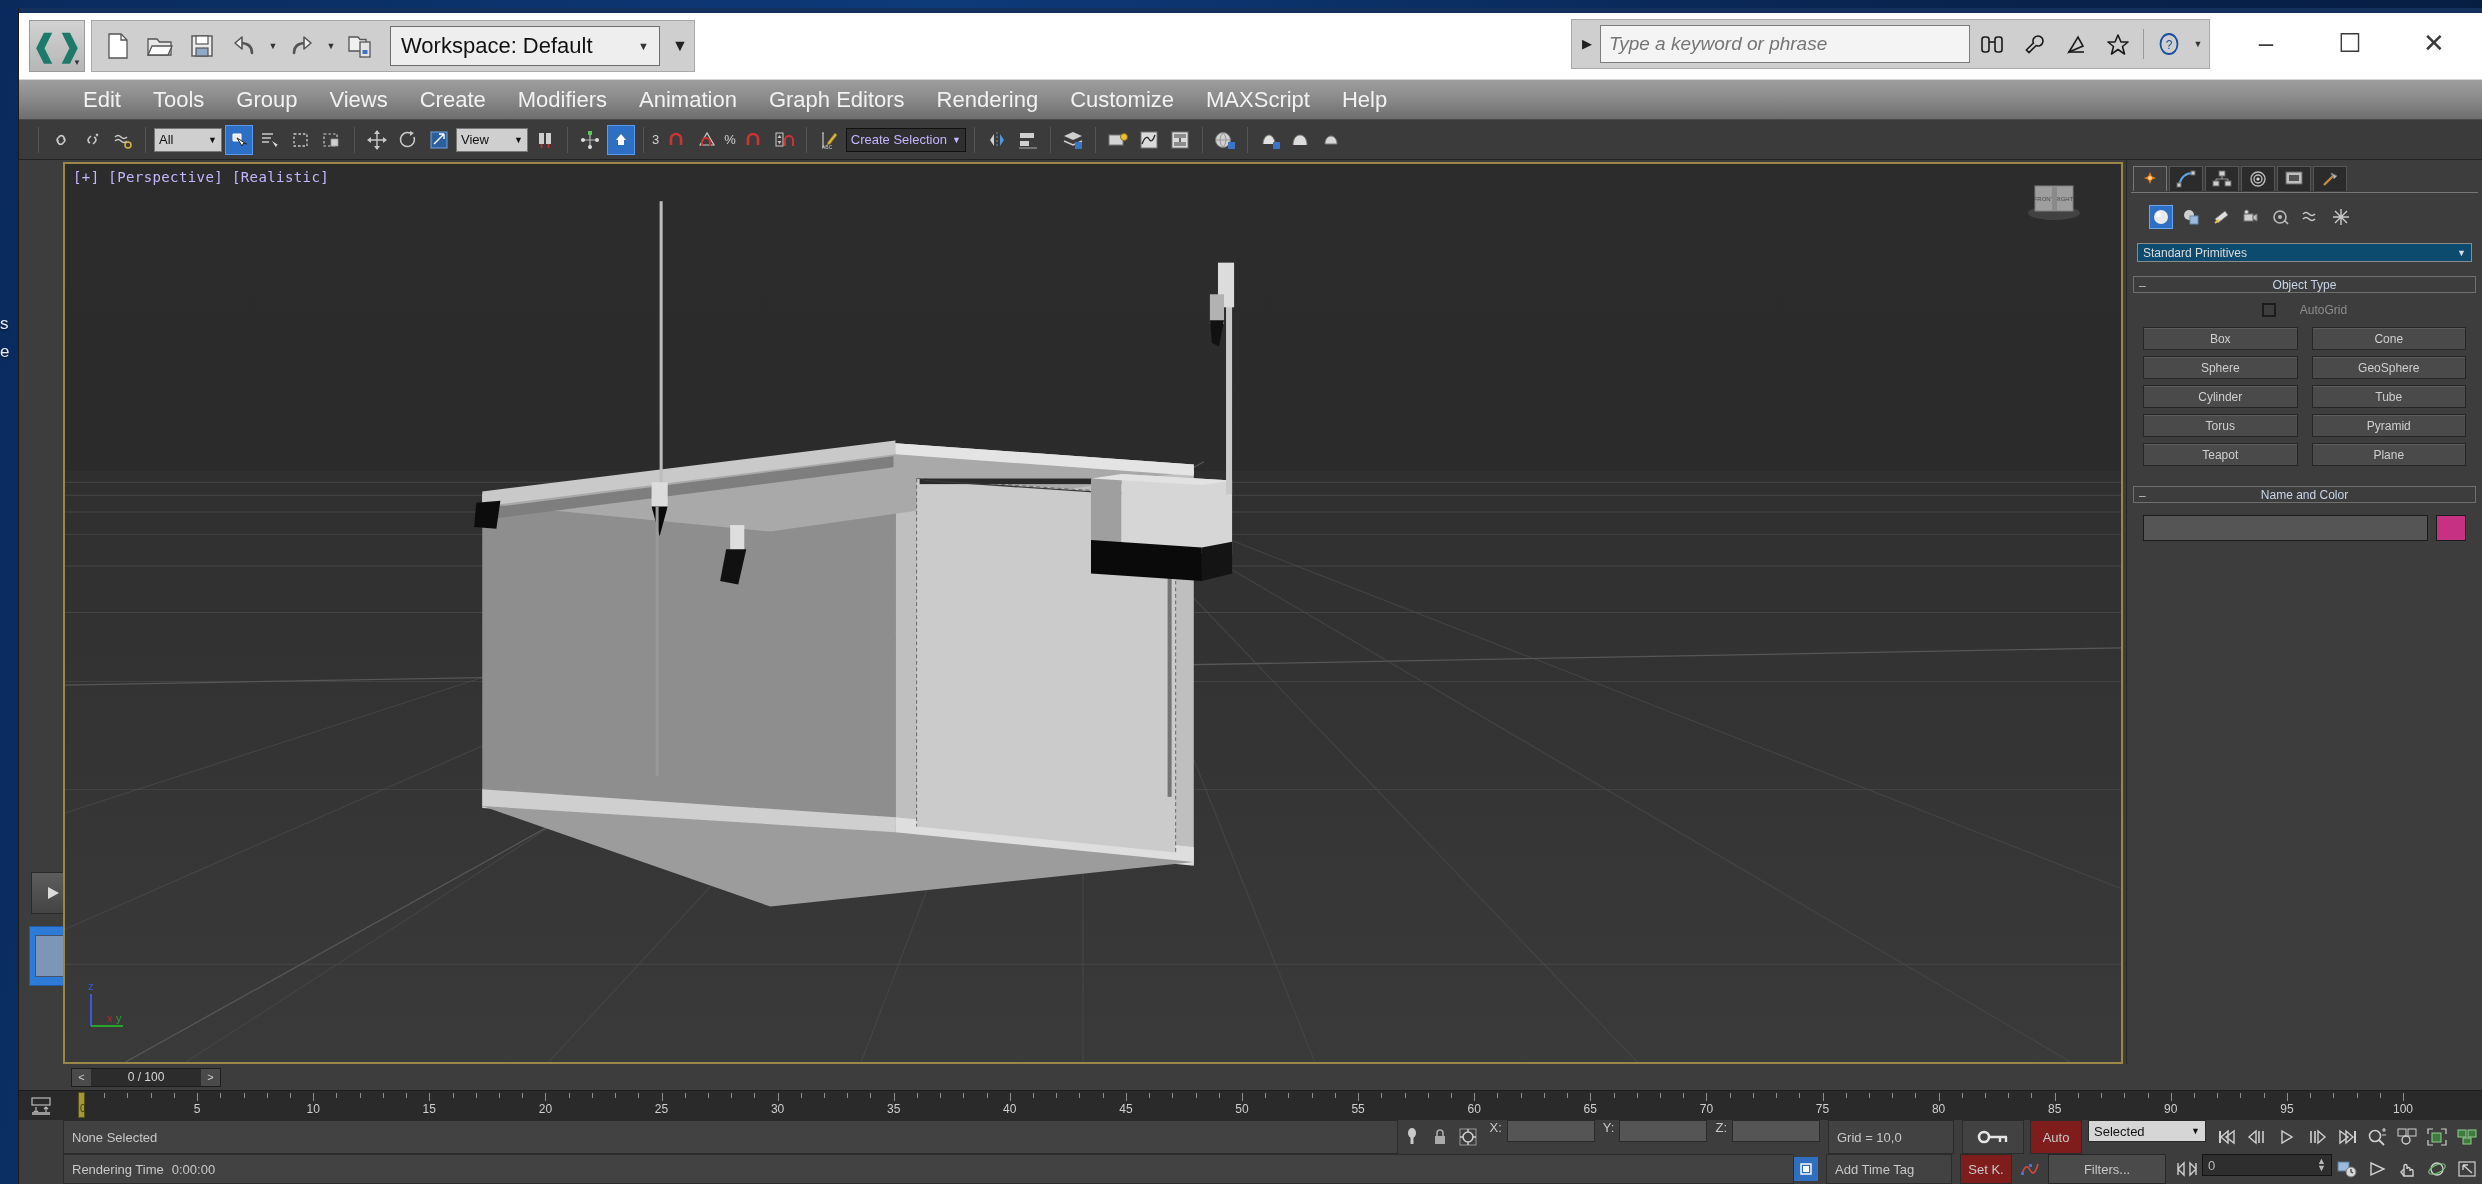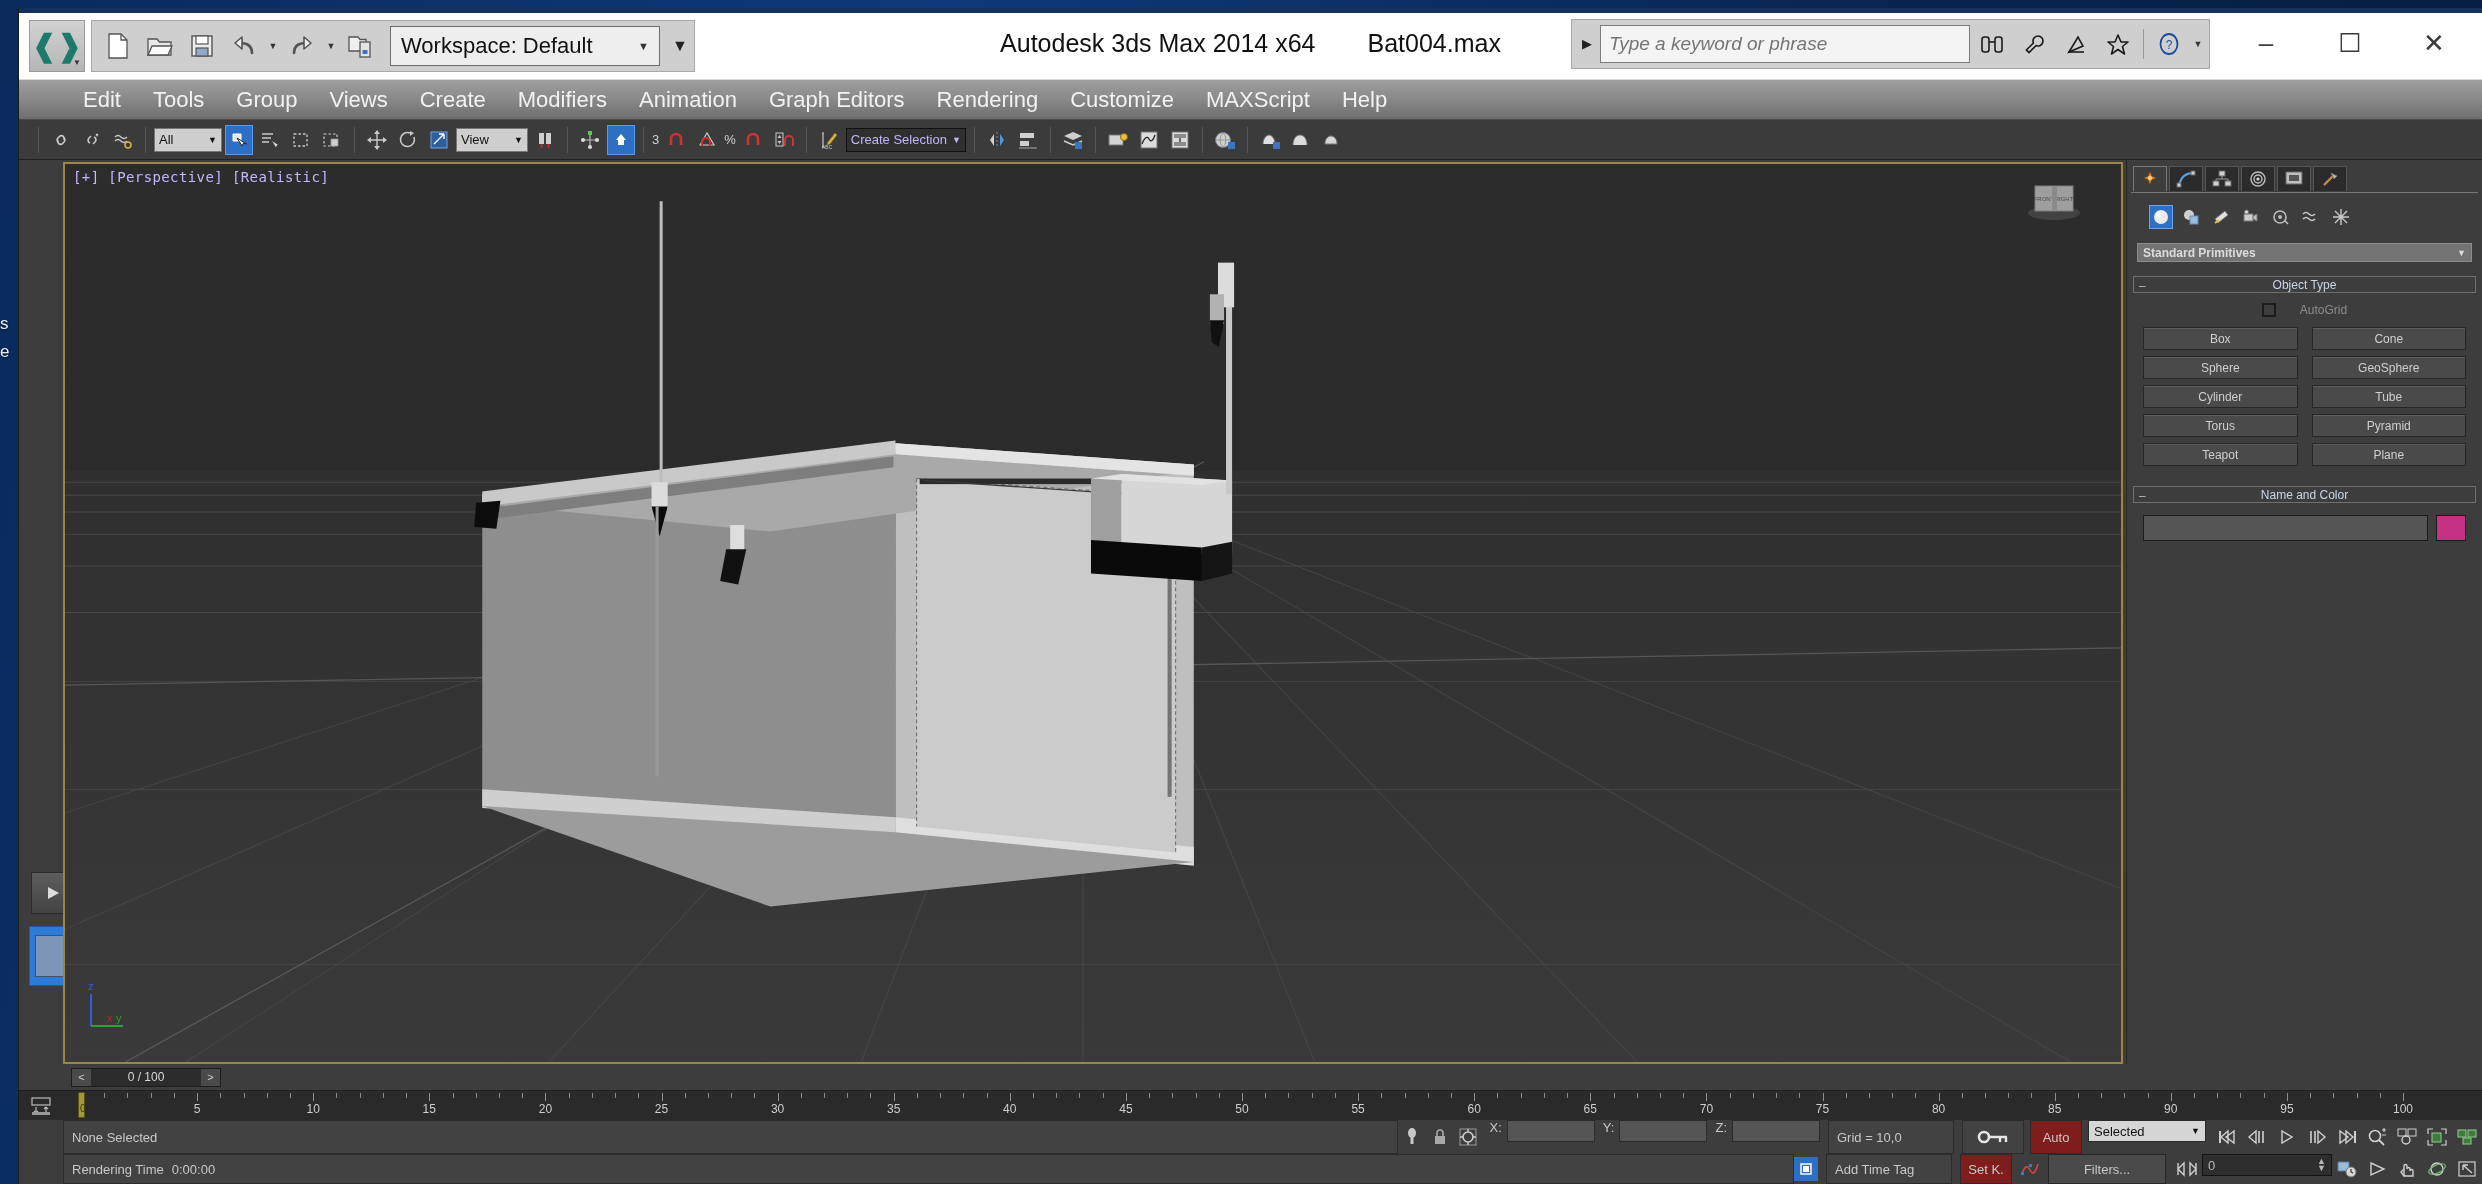--- a/index.html
+++ b/index.html
@@ -159,22 +159,22 @@
   }
   .cp-tab.sel { background:#3d3d3d; border-color:#777; }
   .cp-tabrule { height:1px; background:#777; margin: 0 4px; }
 
   .cp-cat { display:flex; gap:6px; padding: 12px 0 10px 22px; align-items:center;}
   .cp-cat .cb { width:24px; height:24px; display:flex; align-items:center; justify-content:center;}
   .cp-cat .cb.sel { background:#2d6fc4; border:1px solid #6ba4ea; }
 
   .cp-select {
     margin: 4px 10px 10px 10px; height: 19px;
-    background:#737373; border:1px solid #8a8a8a; color:#dcdcdc;
-    font-size: 12px; display:flex; align-items:center; padding: 0 5px; font-weight: bold;
+    background:#0c4a6e; border:1px solid #8a8a8a; color:#dcdcdc;
+    font-size: 12px; display:flex; align-items:center; padding: 0 5px;
   }
   .cp-select .v { flex:1; }
   .cp-select .c { font-size:9px; }
 
   .rollout { margin: 4px 6px 0 6px; }
   .rollout-hdr {
     height: 17px; background:#3d3d3d; border:1px solid #6f6f6f;
     color:#c9d6e8; font-size:12px; display:flex; align-items:center; justify-content:center;
     position:relative;
   }
@@ -320,23 +320,20 @@
           </svg>
       </div>
 
       <div class="wsbox">
         <span class="lbl">Workspace: Default</span>
         <span class="arw">▼</span>
       </div>
       <div class="ws-expand">▼</div>
     </div>
 
-    <div class="title-center">
-      <span>Autodesk 3ds Max  2014 x64</span><span class="fname">Bat004.max</span>
-    </div>
 
     <div class="tb-right">
       <div class="infocenter">
         <span class="ic-arrow">▶</span>
         <input class="ic-input" placeholder="Type a keyword or phrase" style="">
         <span class="ic-btn">
           <svg width="26" height="22" viewBox="0 0 26 22">
               <rect x="3" y="4" width="7" height="15" rx="2.5" fill="none" stroke="#1b1b1b" stroke-width="1.6"></rect>
               <rect x="16" y="4" width="7" height="15" rx="2.5" fill="none" stroke="#1b1b1b" stroke-width="1.6"></rect>
               <path d="M10 9h6" stroke="#1b1b1b" stroke-width="1.6"></path>

